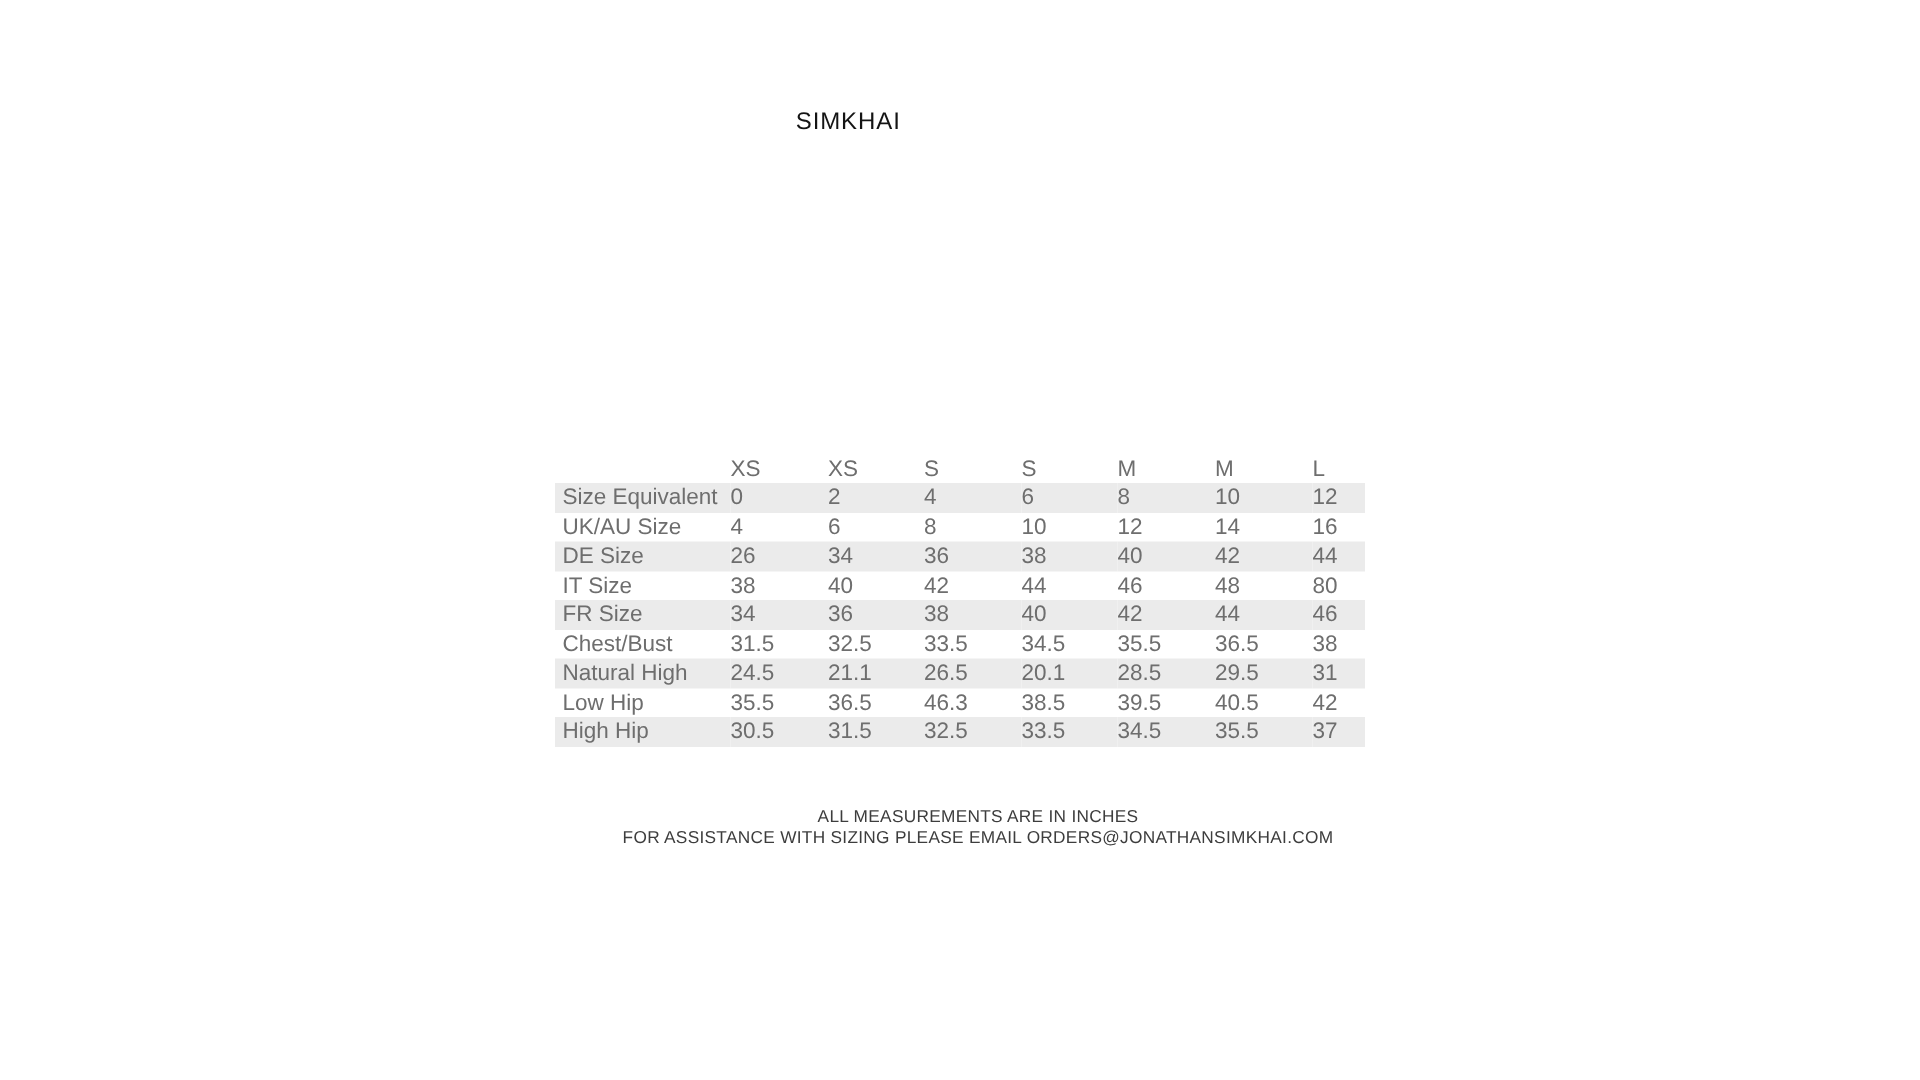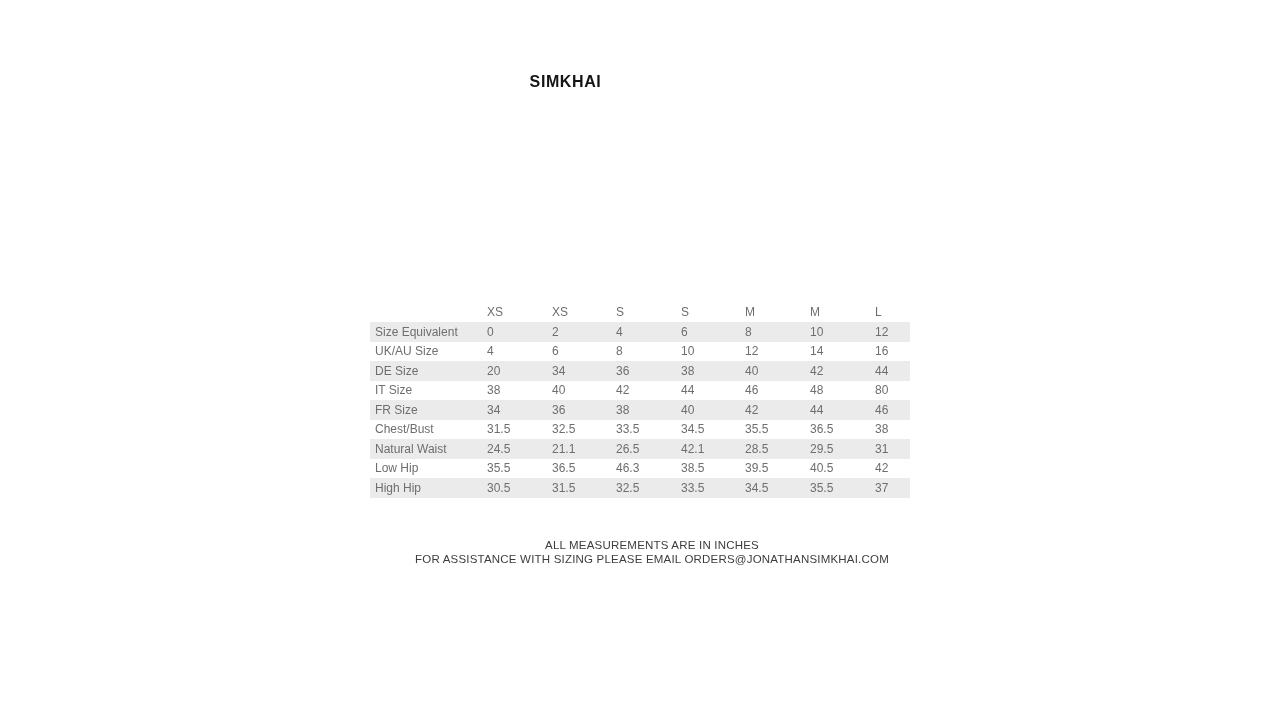--- a/index.html
+++ b/index.html
@@ -9,34 +9,34 @@
     font-family: "Liberation Sans", sans-serif;
     overflow: hidden;
     position: relative;
   }
   .page-title {
     position: absolute;
     top: 73px; left: 0;
     width: 1131px;
     text-align: center;
     font-size: 16px;
-    font-weight: 700;
+    font-weight: 400;
     letter-spacing: 0.6px;
     color: #141414;
   }
   .chart-wrap {
     position: absolute;
     top: 302px; left: 370px;
     width: 540px;
   }
   table.size-chart {
     width: 540px;
     border-collapse: collapse;
     table-layout: fixed;
-    font-size: 12px;
+    font-size: 15px;
     color: #6e6e6e;
   }
   table.size-chart col.c-label { width: 117px; }
   table.size-chart col.c1 { width: 65px; }
   table.size-chart col.c2 { width: 64px; }
   table.size-chart col.c3 { width: 65px; }
   table.size-chart col.c4 { width: 64px; }
   table.size-chart col.c5 { width: 65px; }
   table.size-chart col.c6 { width: 65px; }
   table.size-chart col.c7 { width: 35px; }
@@ -108,21 +108,21 @@
           <td>4</td>
           <td>6</td>
           <td>8</td>
           <td>10</td>
           <td>12</td>
           <td>14</td>
           <td>16</td>
         </tr>
         <tr>
           <td class="row-label">DE Size</td>
-          <td>20</td>
+          <td>26</td>
           <td>34</td>
           <td>36</td>
           <td>38</td>
           <td>40</td>
           <td>42</td>
           <td>44</td>
         </tr>
         <tr>
           <td class="row-label">IT Size</td>
           <td>38</td>
@@ -147,25 +147,25 @@
           <td class="row-label">Chest/Bust</td>
           <td>31.5</td>
           <td>32.5</td>
           <td>33.5</td>
           <td>34.5</td>
           <td>35.5</td>
           <td>36.5</td>
           <td>38</td>
         </tr>
         <tr>
-          <td class="row-label">Natural Waist</td>
+          <td class="row-label">Natural High</td>
           <td>24.5</td>
           <td>21.1</td>
           <td>26.5</td>
-          <td>42.1</td>
+          <td>20.1</td>
           <td>28.5</td>
           <td>29.5</td>
           <td>31</td>
         </tr>
         <tr>
           <td class="row-label">Low Hip</td>
           <td>35.5</td>
           <td>36.5</td>
           <td>46.3</td>
           <td>38.5</td>

